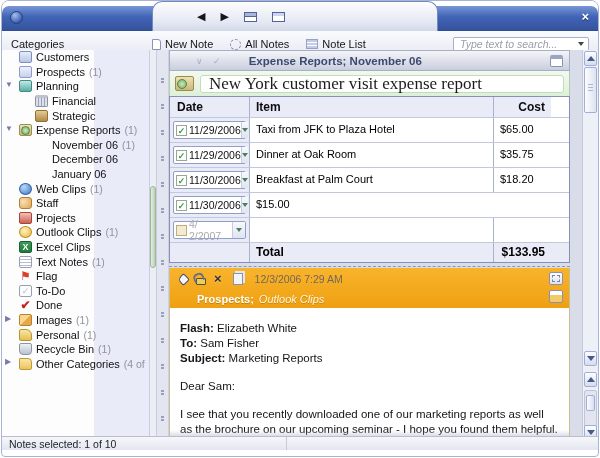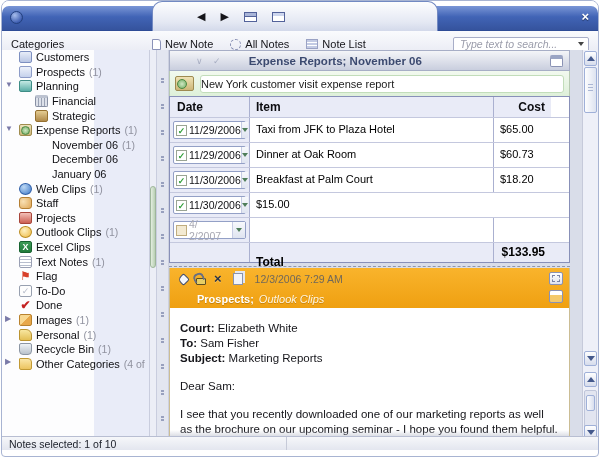--- a/index.html
+++ b/index.html
@@ -115,38 +115,38 @@
     border:1px solid #8a92b4;border-top:4px solid #9aa4c4;border-radius:2px;}
 
   .title-strip{position:absolute;left:0;top:21px;width:100%;height:25px;
     background:linear-gradient(#f2f9ef,#def0d9);border-left:1px solid #b7c9b2;
     border-right:1px solid #b7c9b2;display:flex;align-items:center;padding:0 5px;}
   .money-icon{width:19px;height:15px;background:linear-gradient(#efe2b4,#cdb678);
     border:1px solid #9e8a50;border-radius:2px;position:relative;margin-right:6px;flex:0 0 19px;}
   .money-icon::after{content:"";position:absolute;left:1px;top:2px;width:8px;height:8px;
     border-radius:50%;background:radial-gradient(#cfe8c2,#6faa62);border:1px solid #4c8a42;}
   .title-box{flex:1;height:18px;background:#fff;border:1px solid #c2ddba;border-radius:3px;
-    display:flex;align-items:center;font-size:11px;color:#1c1c1c;}
+    display:flex;align-items:center;padding-left:8px;font-size:17px;color:#1c1c1c;font-family:Liberation Serif, serif;}
 
   
   .exp-table{position:absolute;left:0;top:46px;width:100%;border:1px solid #8890b8;
     background:#fff;font-size:11px;}
   .trow{display:flex;border-bottom:1px solid #c4c8de;}
   .trow:last-child{border-bottom:none;}
   .c-date{width:80px;background:#e9ebf7;border-right:1px solid #aab0d0;padding:3px 3px 0 3px;}
   .c-item{width:244px;border-right:1px solid #aab0d0;padding:5px 6px 0;}
   .c-cost{width:57px;padding:5px 6px 0;}
   .thead{height:21px;}
   .thead .c-date,.thead .c-item,.thead .c-cost{font-weight:bold;font-size:12px;
     background:#e9ebf7;color:#0c0c10;padding-top:3px;}
   .thead .c-date{padding-left:7px;}
   .thead .c-cost{text-align:right;}
   .trow.data{height:25px;}
   .trow.total-row{height:19px;background:#e9ebf7;font-weight:bold;font-size:12px;}
-  .total-row .c-item{padding-top:12px;}
+  .total-row .c-item{padding-top:2px;}
   .total-row .c-cost{text-align:right;padding-top:2px;}
   .date-widget{height:18px;background:#fff;border:1px solid #93a0c6;border-radius:2px;
     display:flex;align-items:center;padding-left:2px;}
   .dw-check{width:11px;height:11px;border:1px solid #9aa594;background:#fff;font-size:9px;
     line-height:10px;text-align:center;color:#2e9e38;font-weight:bold;margin-right:2px;flex:0 0 11px;}
   .dw-check.un{background:#f3ead2;border-color:#c0ad7e;color:transparent;}
   .dw-date{font-size:10.5px;color:#101014;flex:1;}
   .muted .dw-date{color:#a8a8b2;}
   .dw-arrow{width:13px;align-self:stretch;border-left:1px solid #c6cce4;
     background:linear-gradient(#f7f9fc,#dfe4f0);display:flex;align-items:center;justify-content:center;}
@@ -442,21 +442,21 @@
   </div>
             <div class="trow data">
     <div class="c-date">
       <div class="date-widget">
         <span class="dw-check">✓</span>
         <span class="dw-date">11/29/2006</span>
         <span class="dw-arrow"></span>
       </div>
     </div>
     <div class="c-item">Dinner at Oak Room</div>
-    <div class="c-cost">$60.73</div>
+    <div class="c-cost">$35.75</div>
   </div>
             <div class="trow data">
     <div class="c-date">
       <div class="date-widget">
         <span class="dw-check">✓</span>
         <span class="dw-date">11/30/2006</span>
         <span class="dw-arrow"></span>
       </div>
     </div>
     <div class="c-item">Breakfast at Palm Court</div>
@@ -502,21 +502,21 @@
               <span class="eh-ts">12/3/2006 7:29 AM</span>
             </div>
             <div class="eh-row2">
               <span class="cat-main">Prospects;</span>
               <span class="cat-sub">Outlook Clips</span>
             </div>
             <span class="hbtn b1"></span>
             <span class="hbtn b2"></span>
           </div>
           <div class="email-body">
-            <div><b>Court:</b>
+            <div><b>Flash:</b>
               <span>Elizabeth White</span></div>
             <div><b>To:</b>
               <span>Sam Fisher</span></div>
             <div><b>Subject:</b>
               <span>Marketing Reports</span></div>
             <div class="spacer"></div>
             <div>Dear Sam:</div>
             <div class="spacer"></div>
             <div>I see that you recently downloaded one of our marketing reports as well as the brochure on our upcoming seminar - I hope you found them helpful. Market Flash specializes in creative and analytical marketing</div>
           </div>

